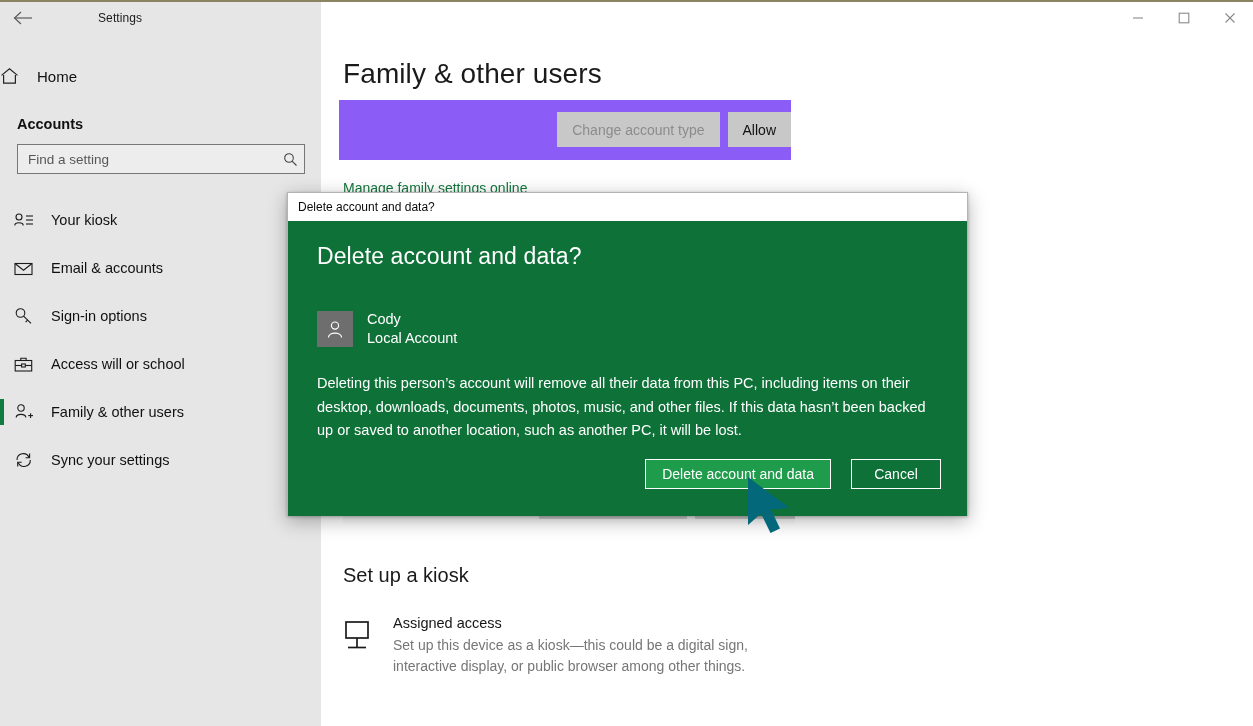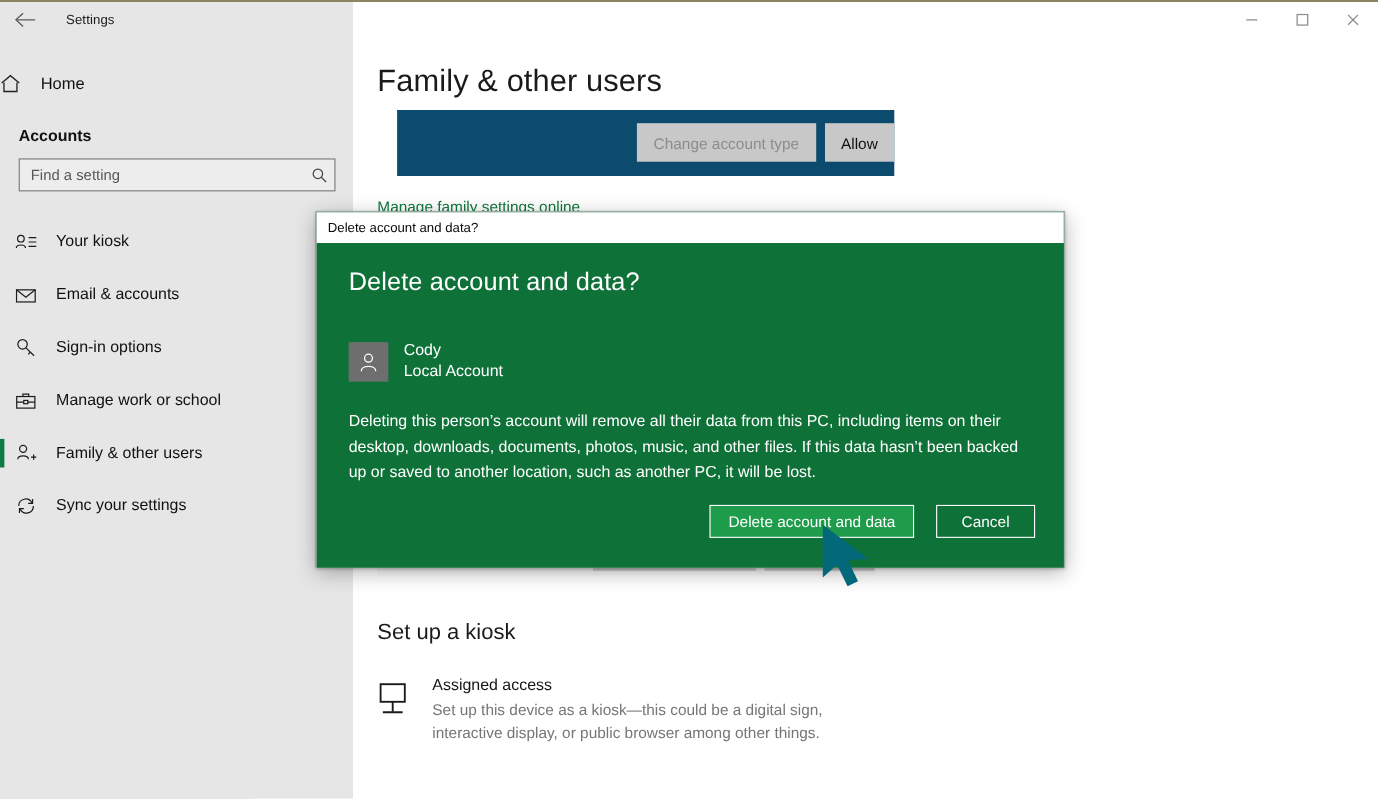--- a/index.html
+++ b/index.html
@@ -18,21 +18,21 @@
 
   
   #sidebar {
     position: absolute; left: 0; top: 0;
     width: 321px; height: 726px;
     background: #e6e6e6;
   }
   #titlebar-left {
     position: relative;
     height: 32px;
-    display: flex; align-items: center;
+    display: flex; align-items: center; gap: 38px;
   }
   #back-btn {
     width: 46px; height: 32px;
     display: flex; align-items: center; justify-content: center;
     color: #5a5a5a;
   }
   #back-btn svg { display: block; }
   #app-title {
     font-size: 12px; color: #1a1a1a;
     margin-left: 14px; letter-spacing: .1px;
@@ -102,23 +102,23 @@
     display: flex; align-items: center; justify-content: center;
     color: #8a8a8a;
   }
   #page-title {
     position: absolute; left: 22px; top: 56px;
     font-size: 28px; font-weight: normal; color: #1a1a1a;
     letter-spacing: .1px;
   }
 
   #acct-panel {
-    position: absolute; left: 40px; top: 98px;
+    position: absolute; left: 18px; top: 98px;
     width: 452px; height: 60px;
-    background: #0c4a6e;
+    background: #8b5cf6;
   }
   #acct-btns {
     position: absolute; right: 0; top: 12px;
     display: flex; gap: 8px;
   }
   .flat-btn {
     height: 35px; background: #c8c8c8;
     border: 0; font-family: "Liberation Sans", sans-serif;
     font-size: 14px; color: #111;
     padding: 0 15px; cursor: default;
@@ -304,21 +304,21 @@
       <div class="nav-item">
 
         <span class="ic">
           <svg width="20" height="17" viewBox="0 0 20 17">
             <rect x="1.2" y="4.5" width="16.5" height="10.5" fill="none" stroke="currentColor" stroke-width="1.1"></rect>
             <path d="M6.8 4.5 V2.2 H12.1 V4.5" fill="none" stroke="currentColor" stroke-width="1.1"></path>
             <line x1="1.2" y1="9.5" x2="17.7" y2="9.5" stroke="currentColor" stroke-width="1.1"></line>
             <rect x="7.6" y="8" width="3.7" height="3" fill="#e6e6e6" stroke="currentColor" stroke-width="1.1"></rect>
           </svg>
         </span>
-        <span class="lbl">Manage work or school</span>
+        <span class="lbl">Access will or school</span>
       </div>
 
       <div class="nav-item active">
         <span class="sel"></span>
         <span class="ic">
           <svg width="20" height="18" viewBox="0 0 20 18">
             <circle cx="7" cy="5" r="3.2" fill="none" stroke="currentColor" stroke-width="1.1"></circle>
             <path d="M2.2 14.5 C2.2 10.3 11.8 10.3 11.8 14.5" fill="none" stroke="currentColor" stroke-width="1.1"></path>
             <line x1="14.2" y1="12.6" x2="19" y2="12.6" stroke="currentColor" stroke-width="1.1"></line>
             <line x1="16.6" y1="10.2" x2="16.6" y2="15" stroke="currentColor" stroke-width="1.1"></line>

